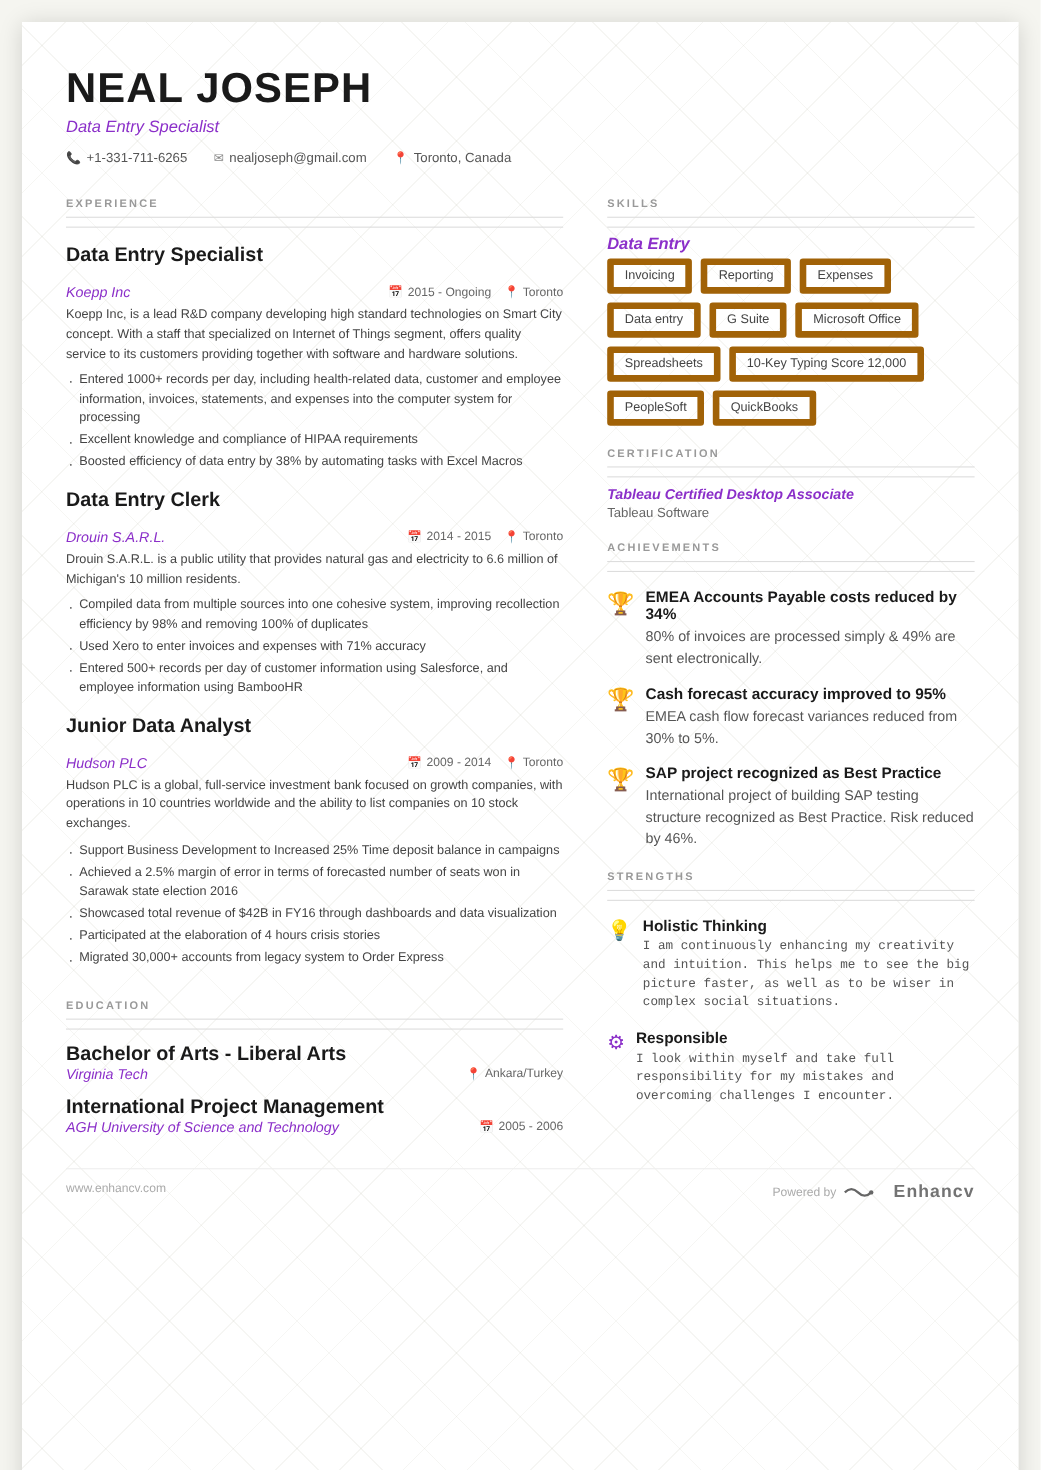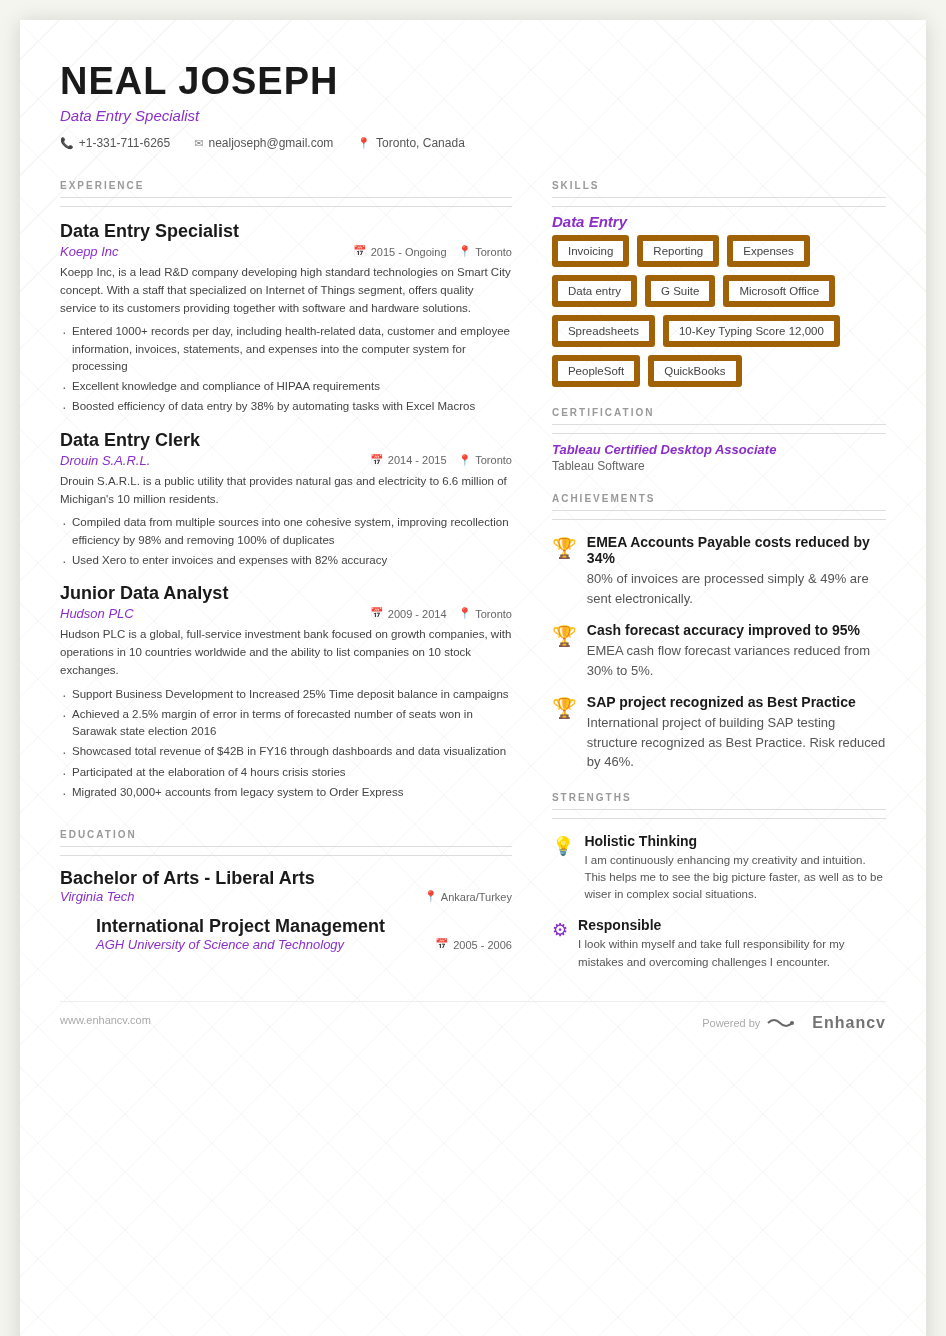--- a/index.html
+++ b/index.html
@@ -119,21 +119,21 @@
       font-size: 18px;
       font-weight: 700;
       color: #1a1a1a;
       margin-top: 14px;
       font-family: Arial, sans-serif;
     }
     .exp-meta {
       display: flex;
       justify-content: space-between;
       align-items: center;
-      margin-top: 2px;
+      margin-top: 16px;
     }
     .company-name {
       color: #8b2fc9;
       font-size: 13px;
       font-family: Arial, sans-serif;
       font-style: italic;
     }
     .exp-dates {
       font-size: 11px;
       color: #666;
@@ -273,21 +273,21 @@
       font-size: 14px;
       font-weight: 700;
       color: #1a1a1a;
       font-family: Arial, sans-serif;
     }
     .strength-desc {
       font-size: 11.5px;
       color: #555;
       margin-top: 3px;
       line-height: 1.5;
-      font-family: Liberation Sans, sans-serif;
+      font-family: Liberation Mono, monospace;
     }
     
     .footer {
       display: flex;
       justify-content: space-between;
       align-items: flex-start;
       margin-top: 30px;
       padding-top: 12px;
       border-top: 1px solid #eee;
       font-size: 11px;
@@ -388,21 +388,22 @@
               </span>
               <span class="exp-location">
                 <span>📍</span>
                 <span>Toronto</span>
               </span>
             </div>
           </div>
           <p class="exp-desc">Drouin S.A.R.L. is a public utility that provides natural gas and electricity to 6.6 million of Michigan's 10 million residents.</p>
           <ul class="bullets">
             <li>Compiled data from multiple sources into one cohesive system, improving recollection efficiency by 98% and removing 100% of duplicates</li>
-            <li>Used Xero to enter invoices and expenses with 82% accuracy</li>
+            <li>Used Xero to enter invoices and expenses with 71% accuracy</li>
+            <li>Entered 500+ records per day of customer information using Salesforce, and employee information using BambooHR</li>
           </ul>
         </div>
 
         <div>
           <div class="exp-title">Junior Data Analyst</div>
           <div class="exp-meta">
             <span class="company-name">Hudson PLC</span>
             <div style="display:flex;align-items:center;">
               <span class="exp-dates">
                 <span>📅</span>
@@ -431,21 +432,21 @@
           <div class="edu-title">Bachelor of Arts - Liberal Arts</div>
           <div class="edu-meta">
             <span class="school-name">Virginia Tech</span>
             <span class="exp-location">
               <span>📍</span>
               <span>Ankara/Turkey</span>
             </span>
           </div>
         </div>
 
-        <div style="margin-top:12px;margin-left:36px;">
+        <div style="margin-top:12px;">
           <div class="edu-title">International Project Management</div>
           <div class="edu-meta">
             <span class="school-name">AGH University of Science and Technology</span>
             <span class="exp-dates">
               <span>📅</span>
               <span>2005 - 2006</span>
             </span>
           </div>
         </div>
       </div>

